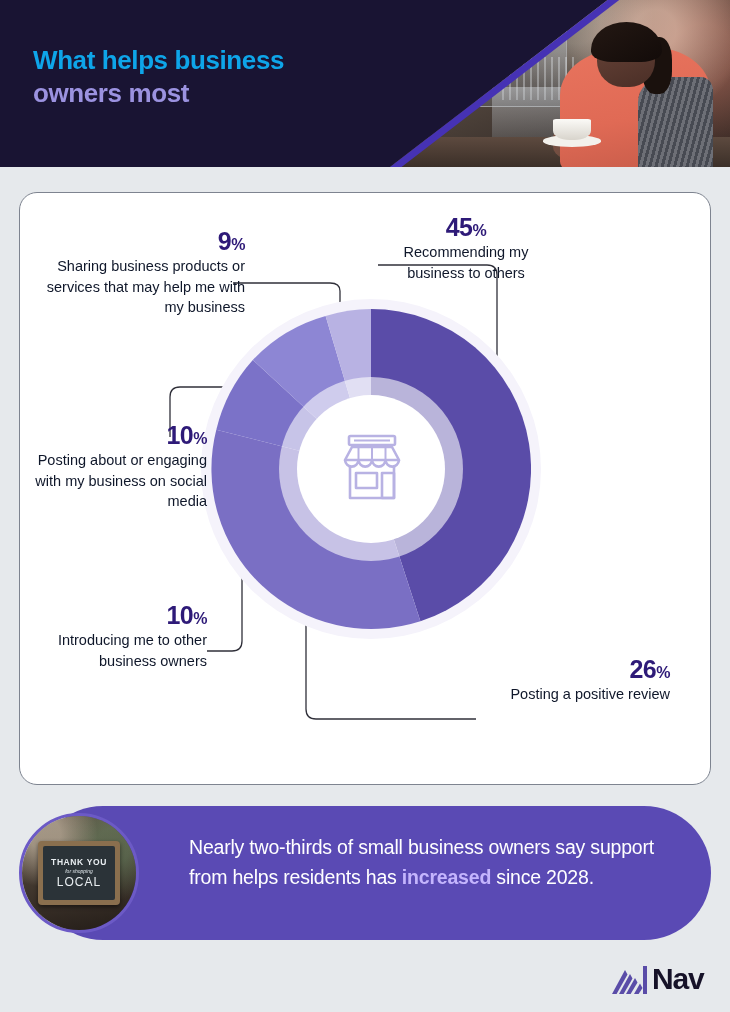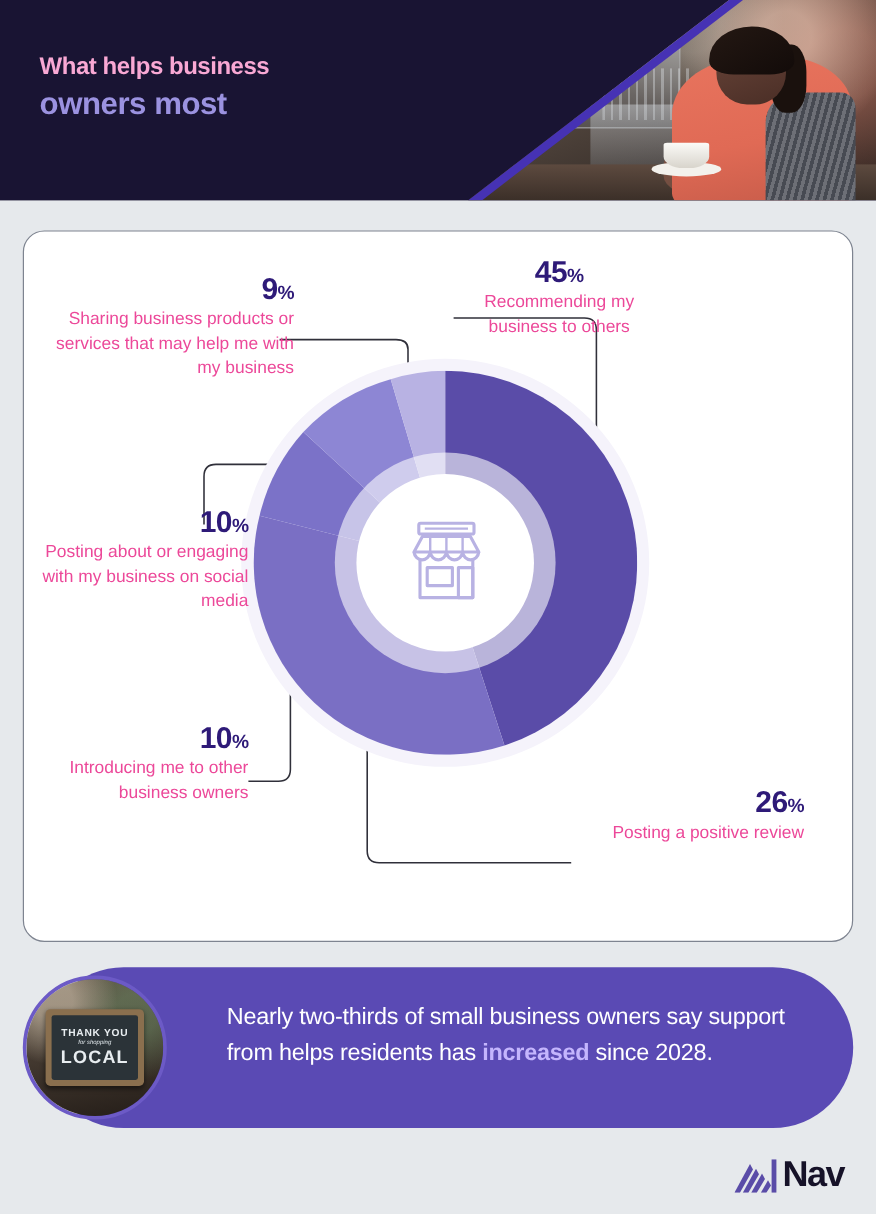--- a/index.html
+++ b/index.html
@@ -87,21 +87,21 @@
     background: linear-gradient(180deg,#fbfaf7,#d8d4cc);
     border-radius: 8% 8% 44% 44%;
   }
   .header-diag {
     position: absolute; top: 0; right: 0; width: 340px; height: 167px;
     clip-path: polygon(64% 0, 67.4% 0, 3.4% 100%, 0 100%);
     background: #4632b4;
   }
   .header-text { position: absolute; left: 33px; top: 44px; }
   .h-line1 {
-    font-size: 20px; font-weight: bold; color: #f9a8d4;
+    font-size: 26px; font-weight: bold; color: #0ea5e9;
     letter-spacing: -0.4px; line-height: 1.28;
   }
   .h-line2 {
     font-size: 26px; font-weight: bold; color: #9b92e0;
     letter-spacing: -0.4px; line-height: 1.28;
   }
 
   
   .card {
     position: absolute; left: 19px; top: 192px; width: 692px; height: 593px;
@@ -124,21 +124,21 @@
   }
   .store-icon {
     position: absolute; left: 131px; top: 128px; width: 80px; height: 80px;
   }
 
   
   .callout { position: absolute; }
   .pct { font-weight: bold; color: #2e1a78; letter-spacing: -0.5px; }
   .pct .num { font-size: 25px; }
   .pct .sym { font-size: 16px; }
-  .desc { font-size: 14.5px; color: #ec4899; line-height: 1.43; }
+  .desc { font-size: 14.5px; color: #0f172a; line-height: 1.43; }
 
   .c-45 { left: 361px; top: 20px; width: 170px; text-align: center; }
   .c-9  { left: 10px;  top: 34px;  width: 215px; text-align: right; }
   .c-10a{ left: 2px;   top: 228px; width: 185px; text-align: right; }
   .c-10b{ left: 2px;   top: 408px; width: 185px; text-align: right; }
   .c-26 { left: 460px; top: 462px; width: 190px; text-align: right; }
 
   .leaders { position: absolute; left: 0; top: 0; width: 692px; height: 593px; pointer-events: none; }
 
   
@@ -163,21 +163,21 @@
     box-shadow: 0 2px 4px rgba(0,0,0,.5);
     text-align: center;
   }
   .bp-board {
     position: absolute; inset: 8% 6%; background: #2b3338; border-radius: 2px;
     display: flex; flex-direction: column; align-items: center; justify-content: center;
     gap: 1px;
   }
   .bp-t1 { font-size: 8.5px; color: #e8edf0; letter-spacing: .6px; font-weight: bold; }
   .bp-t2 { font-size: 5px; color: #dfe6ea; font-style: italic; }
-  .bp-t3 { font-size: 15px; color: #e8edf0; letter-spacing: 1px; font-weight: bold; }
+  .bp-t3 { font-size: 12px; color: #e8edf0; letter-spacing: 1px; font-weight: normal; }
   .banner-text {
     position: absolute; left: 153px; top: 26px; width: 500px;
     font-size: 19.5px; line-height: 1.56; color: #ffffff; letter-spacing: -0.2px;
   }
   .banner-text .hl { color: #c4b5fd; font-weight: bold; }
 
   
   .logo { position: absolute; left: 612px; top: 962px; width: 104px; height: 36px; }
   .logo-mark { position: absolute; left: 0; top: 4px; }
   .logo-word {

